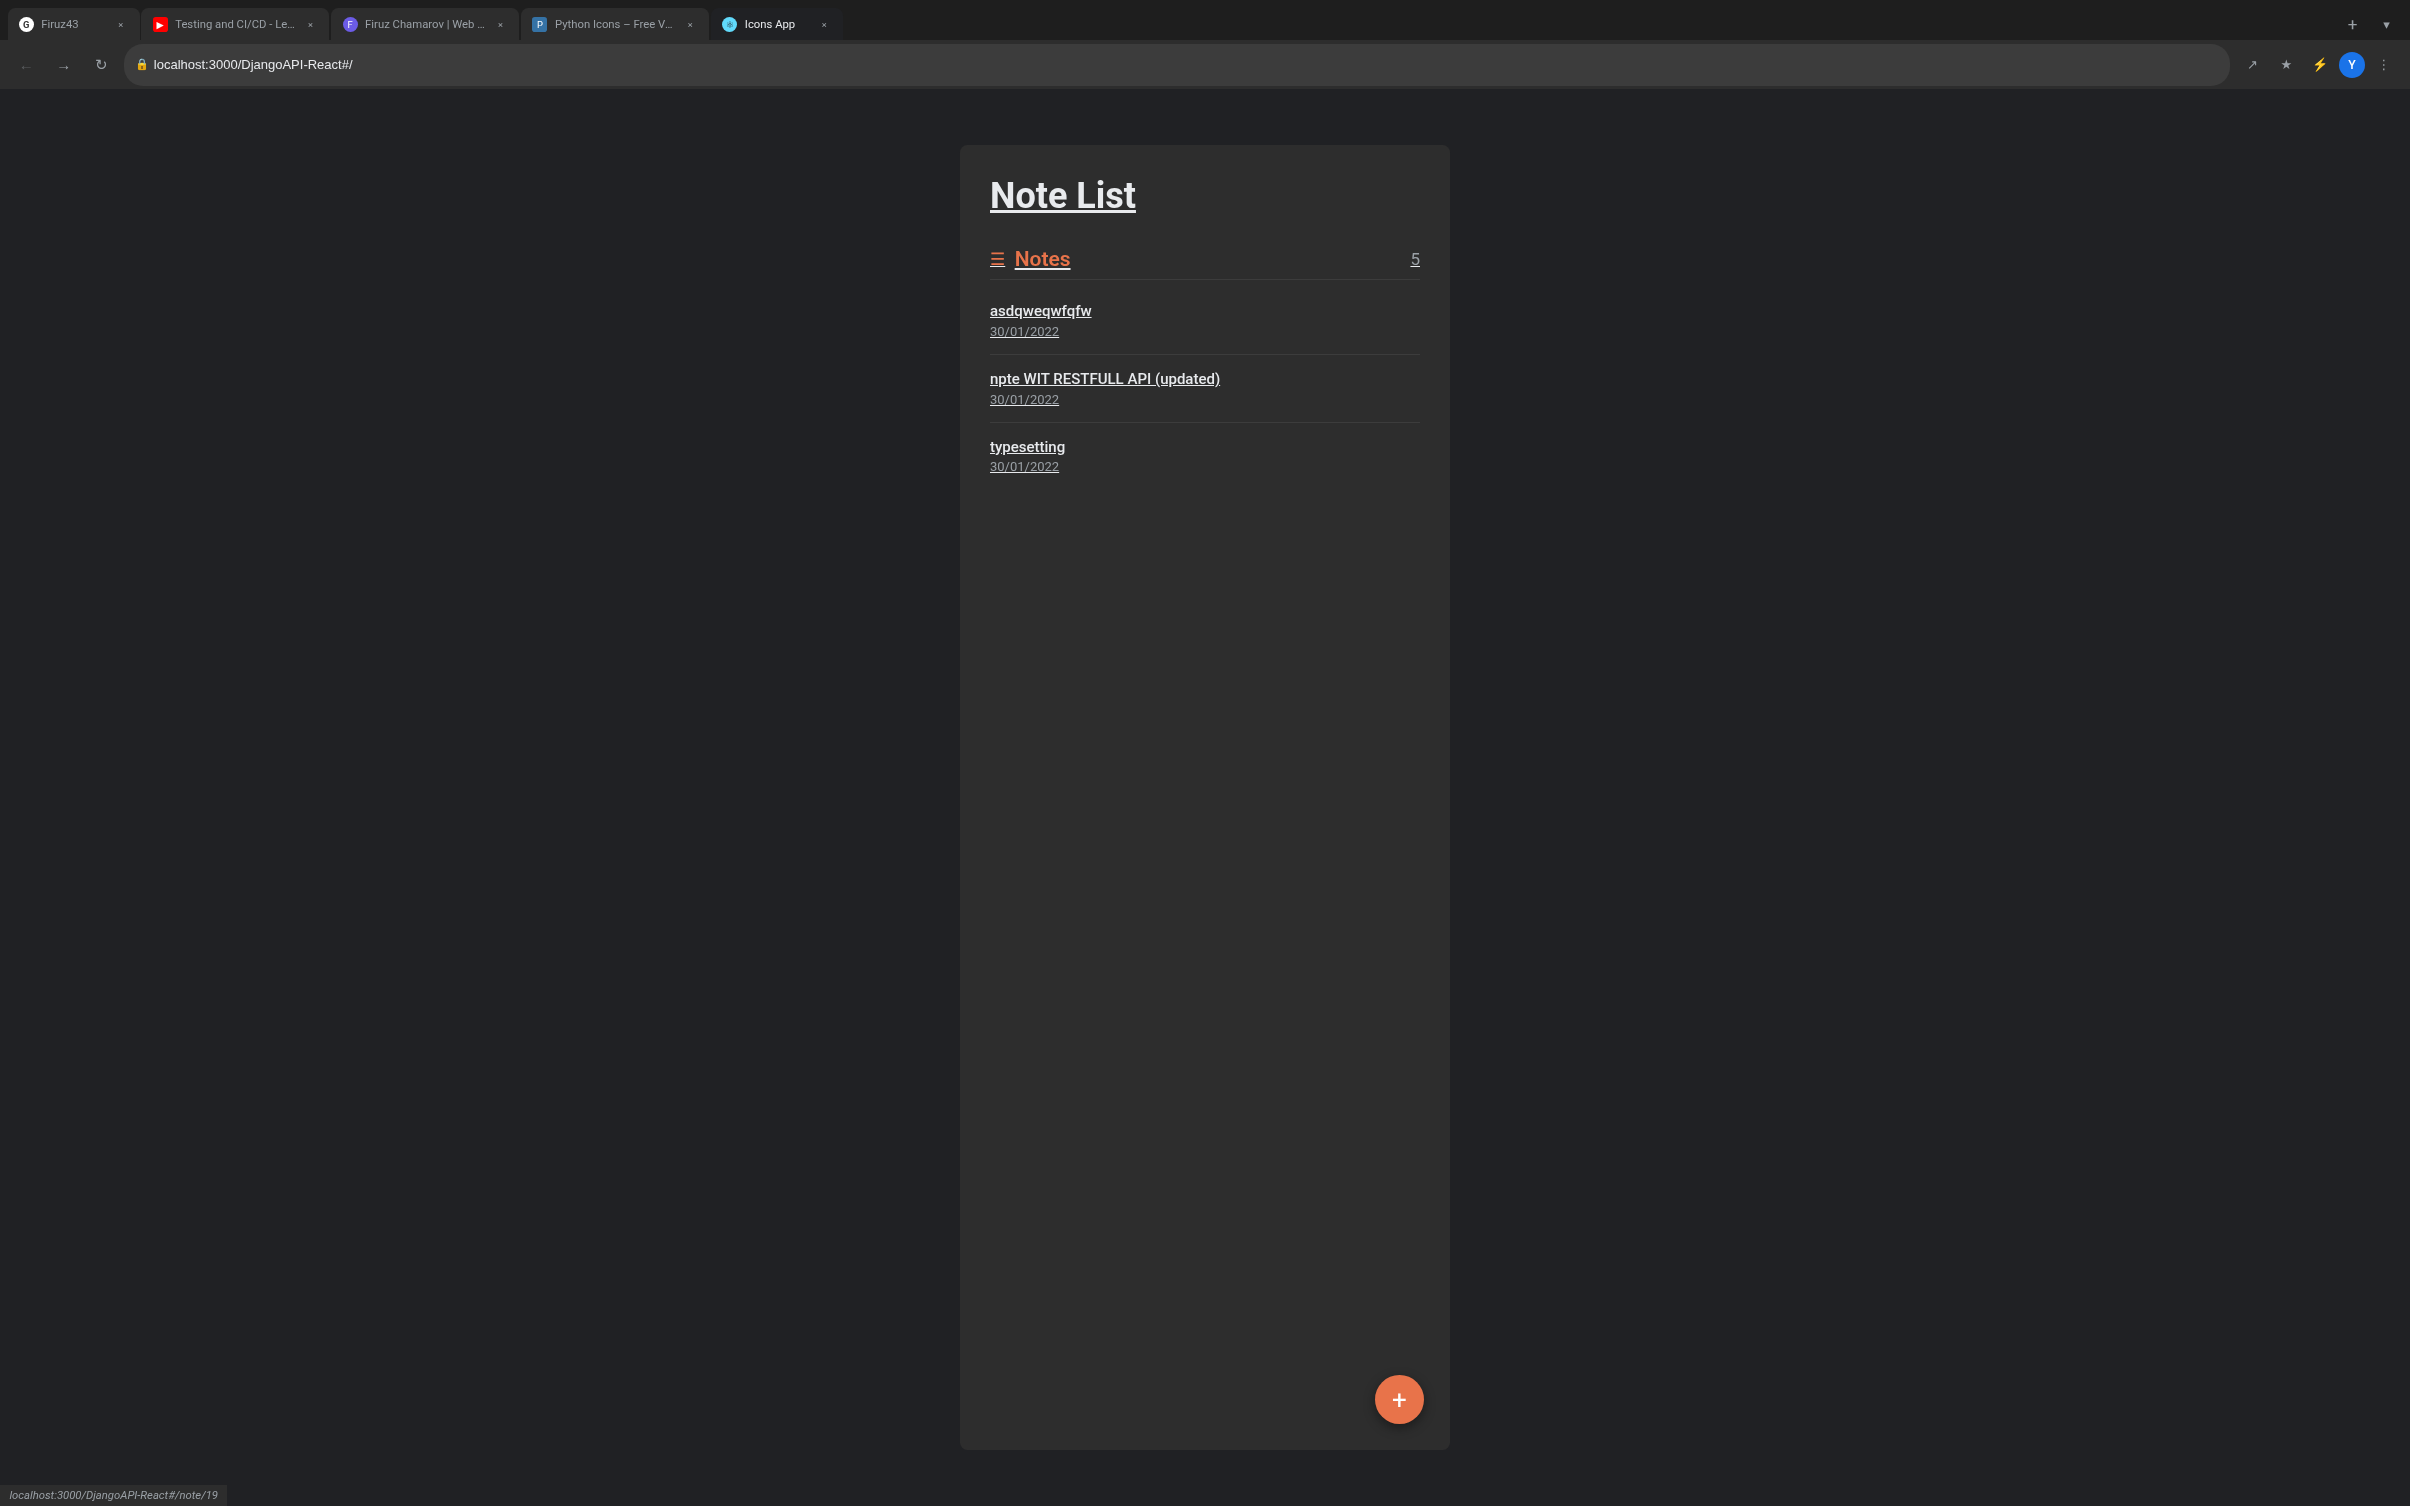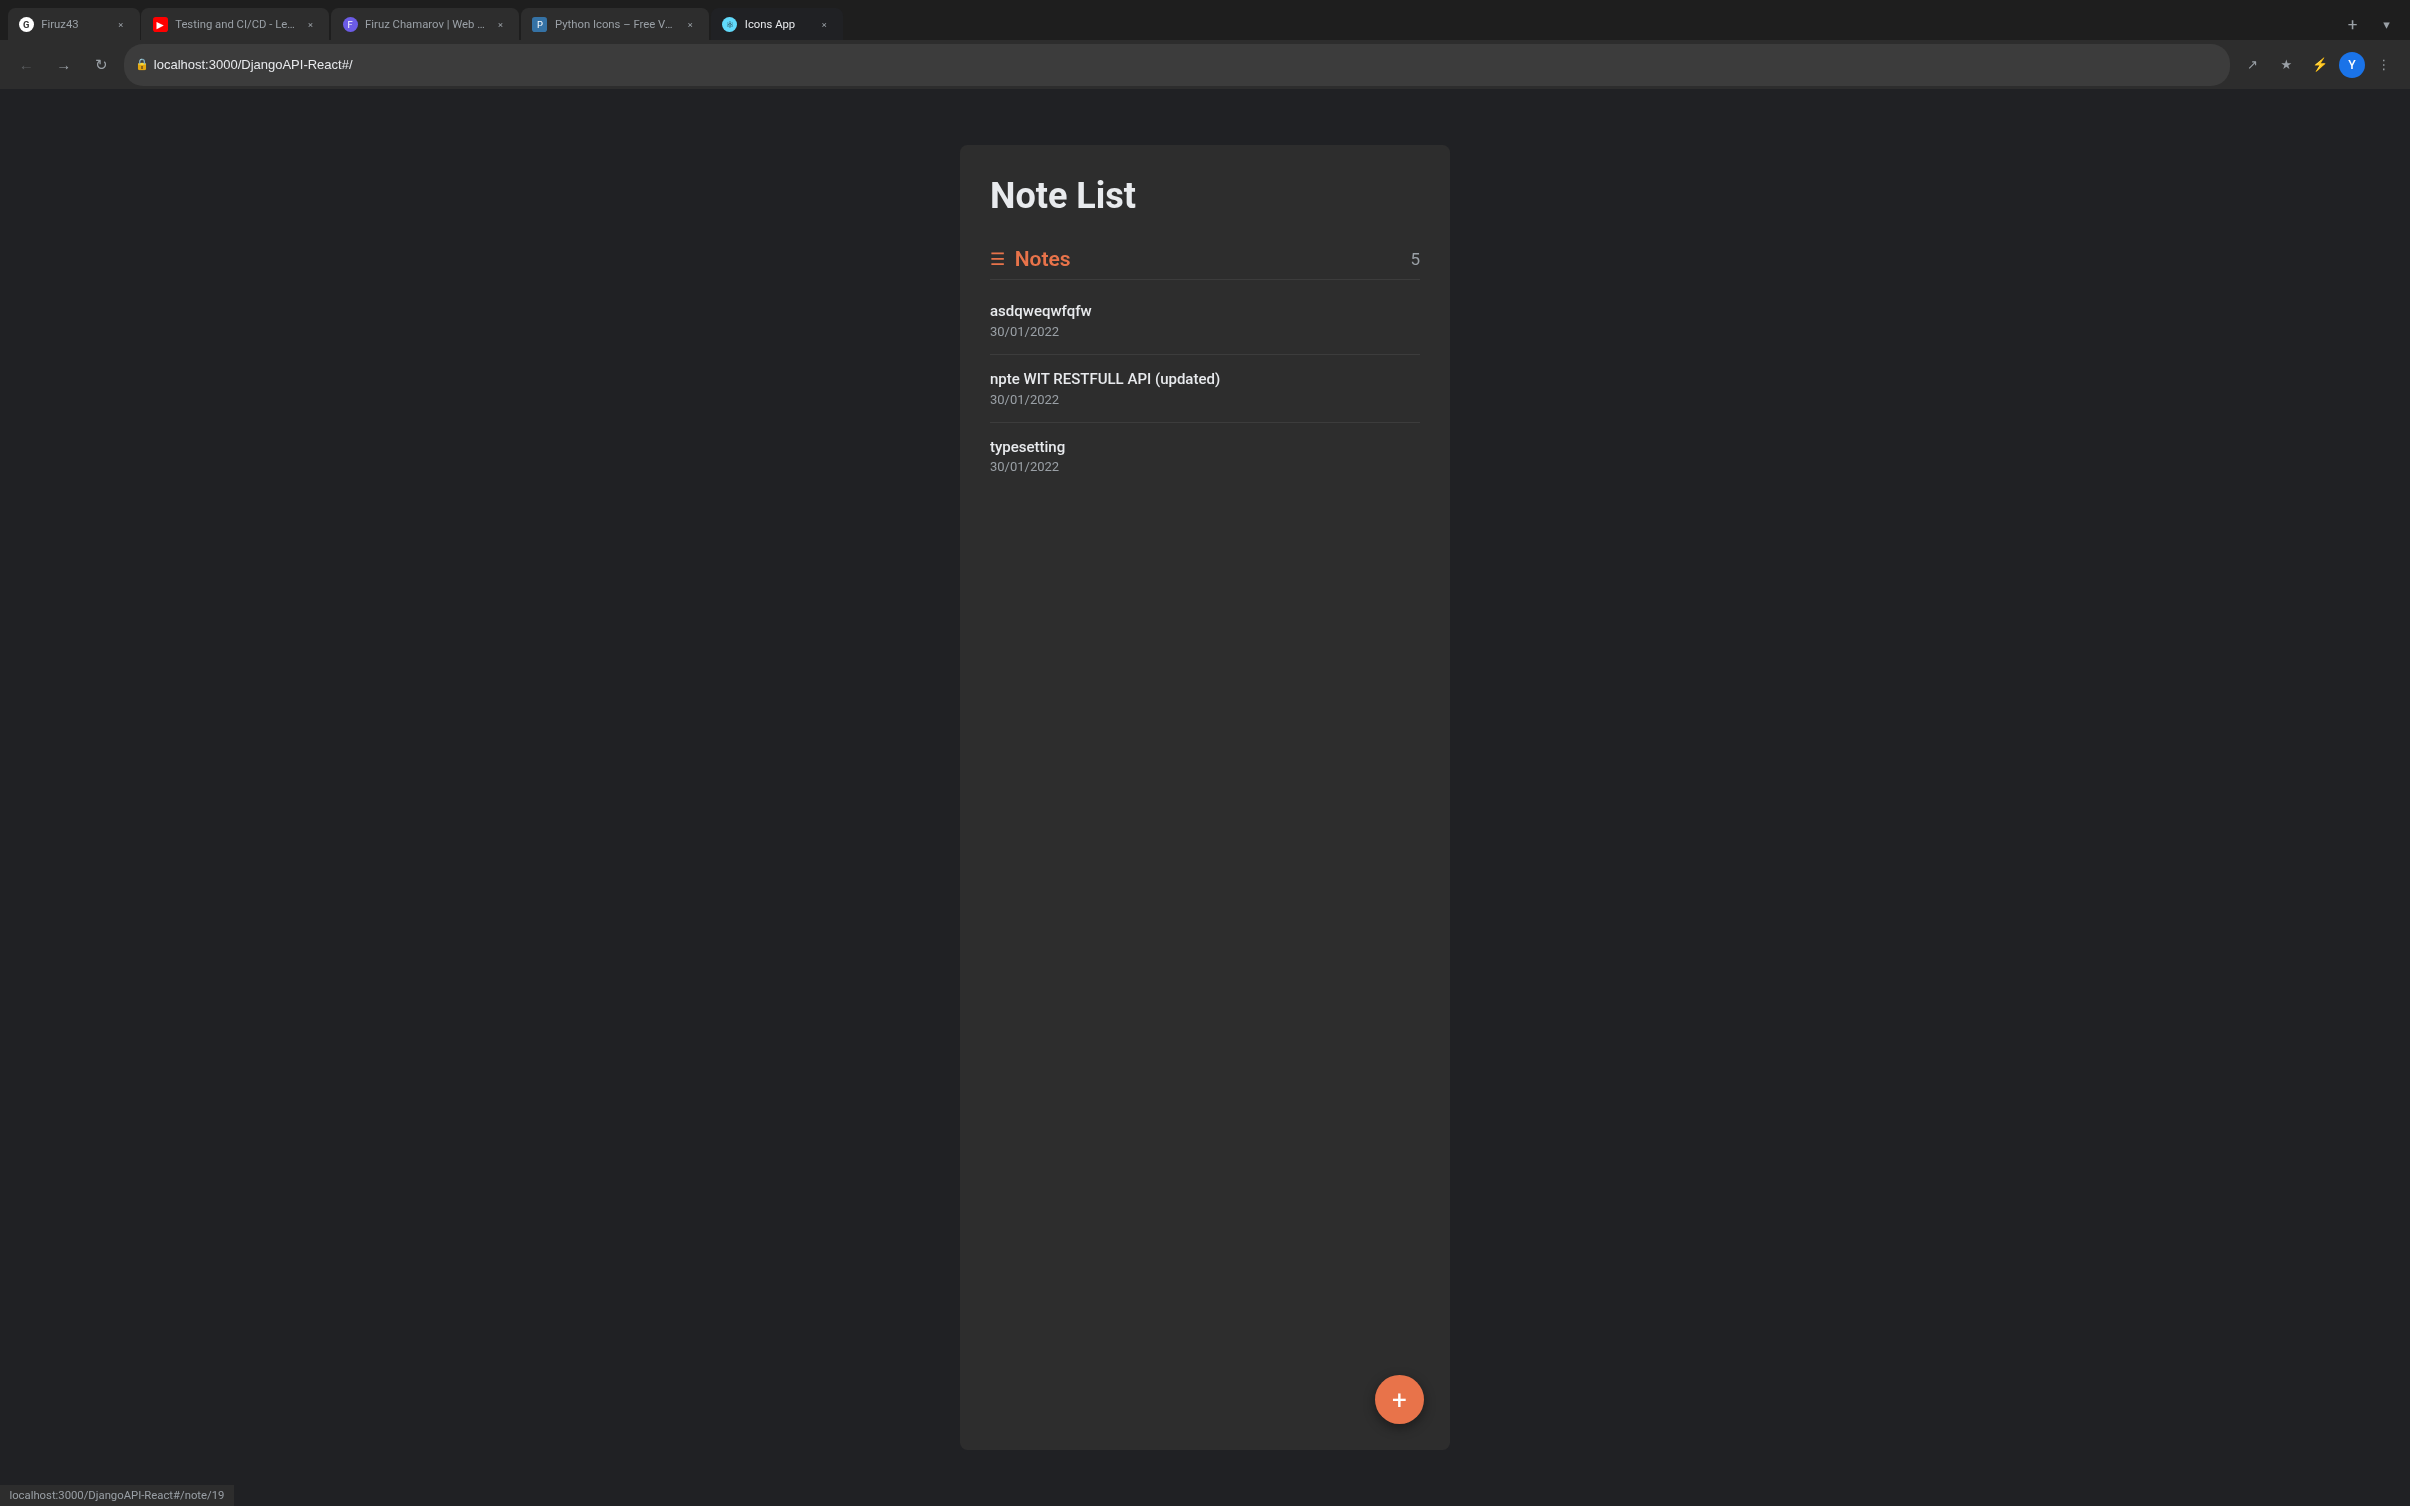--- a/index.html
+++ b/index.html
@@ -183,20 +183,21 @@
       cursor: pointer;
     }
 
     
     .main-content {
       display: flex;
       justify-content: center;
       padding: 56px 19px;
       min-height: calc(100vh - 89px);
       background: #202124;
+      text-decoration: underline;
     }
 
     .note-list-container {
       background: #2d2d2d;
       border-radius: 7.5px;
       width: 490px;
       padding: 30px;
       position: relative;
     }
 
@@ -295,20 +296,21 @@
       bottom: 0;
       left: 0;
       background: #2d2d2d;
       color: #9aa0a6;
       font-size: 11.3px;
       padding: 3.8px 9.4px;
       max-width: 377px;
       white-space: nowrap;
       overflow: hidden;
       text-overflow: ellipsis;
+      font-style: italic;
     }
 
     
     .favicon-github {
       background: #fff;
       border-radius: 50%;
       display: flex;
       align-items: center;
       justify-content: center;
       color: #333;

